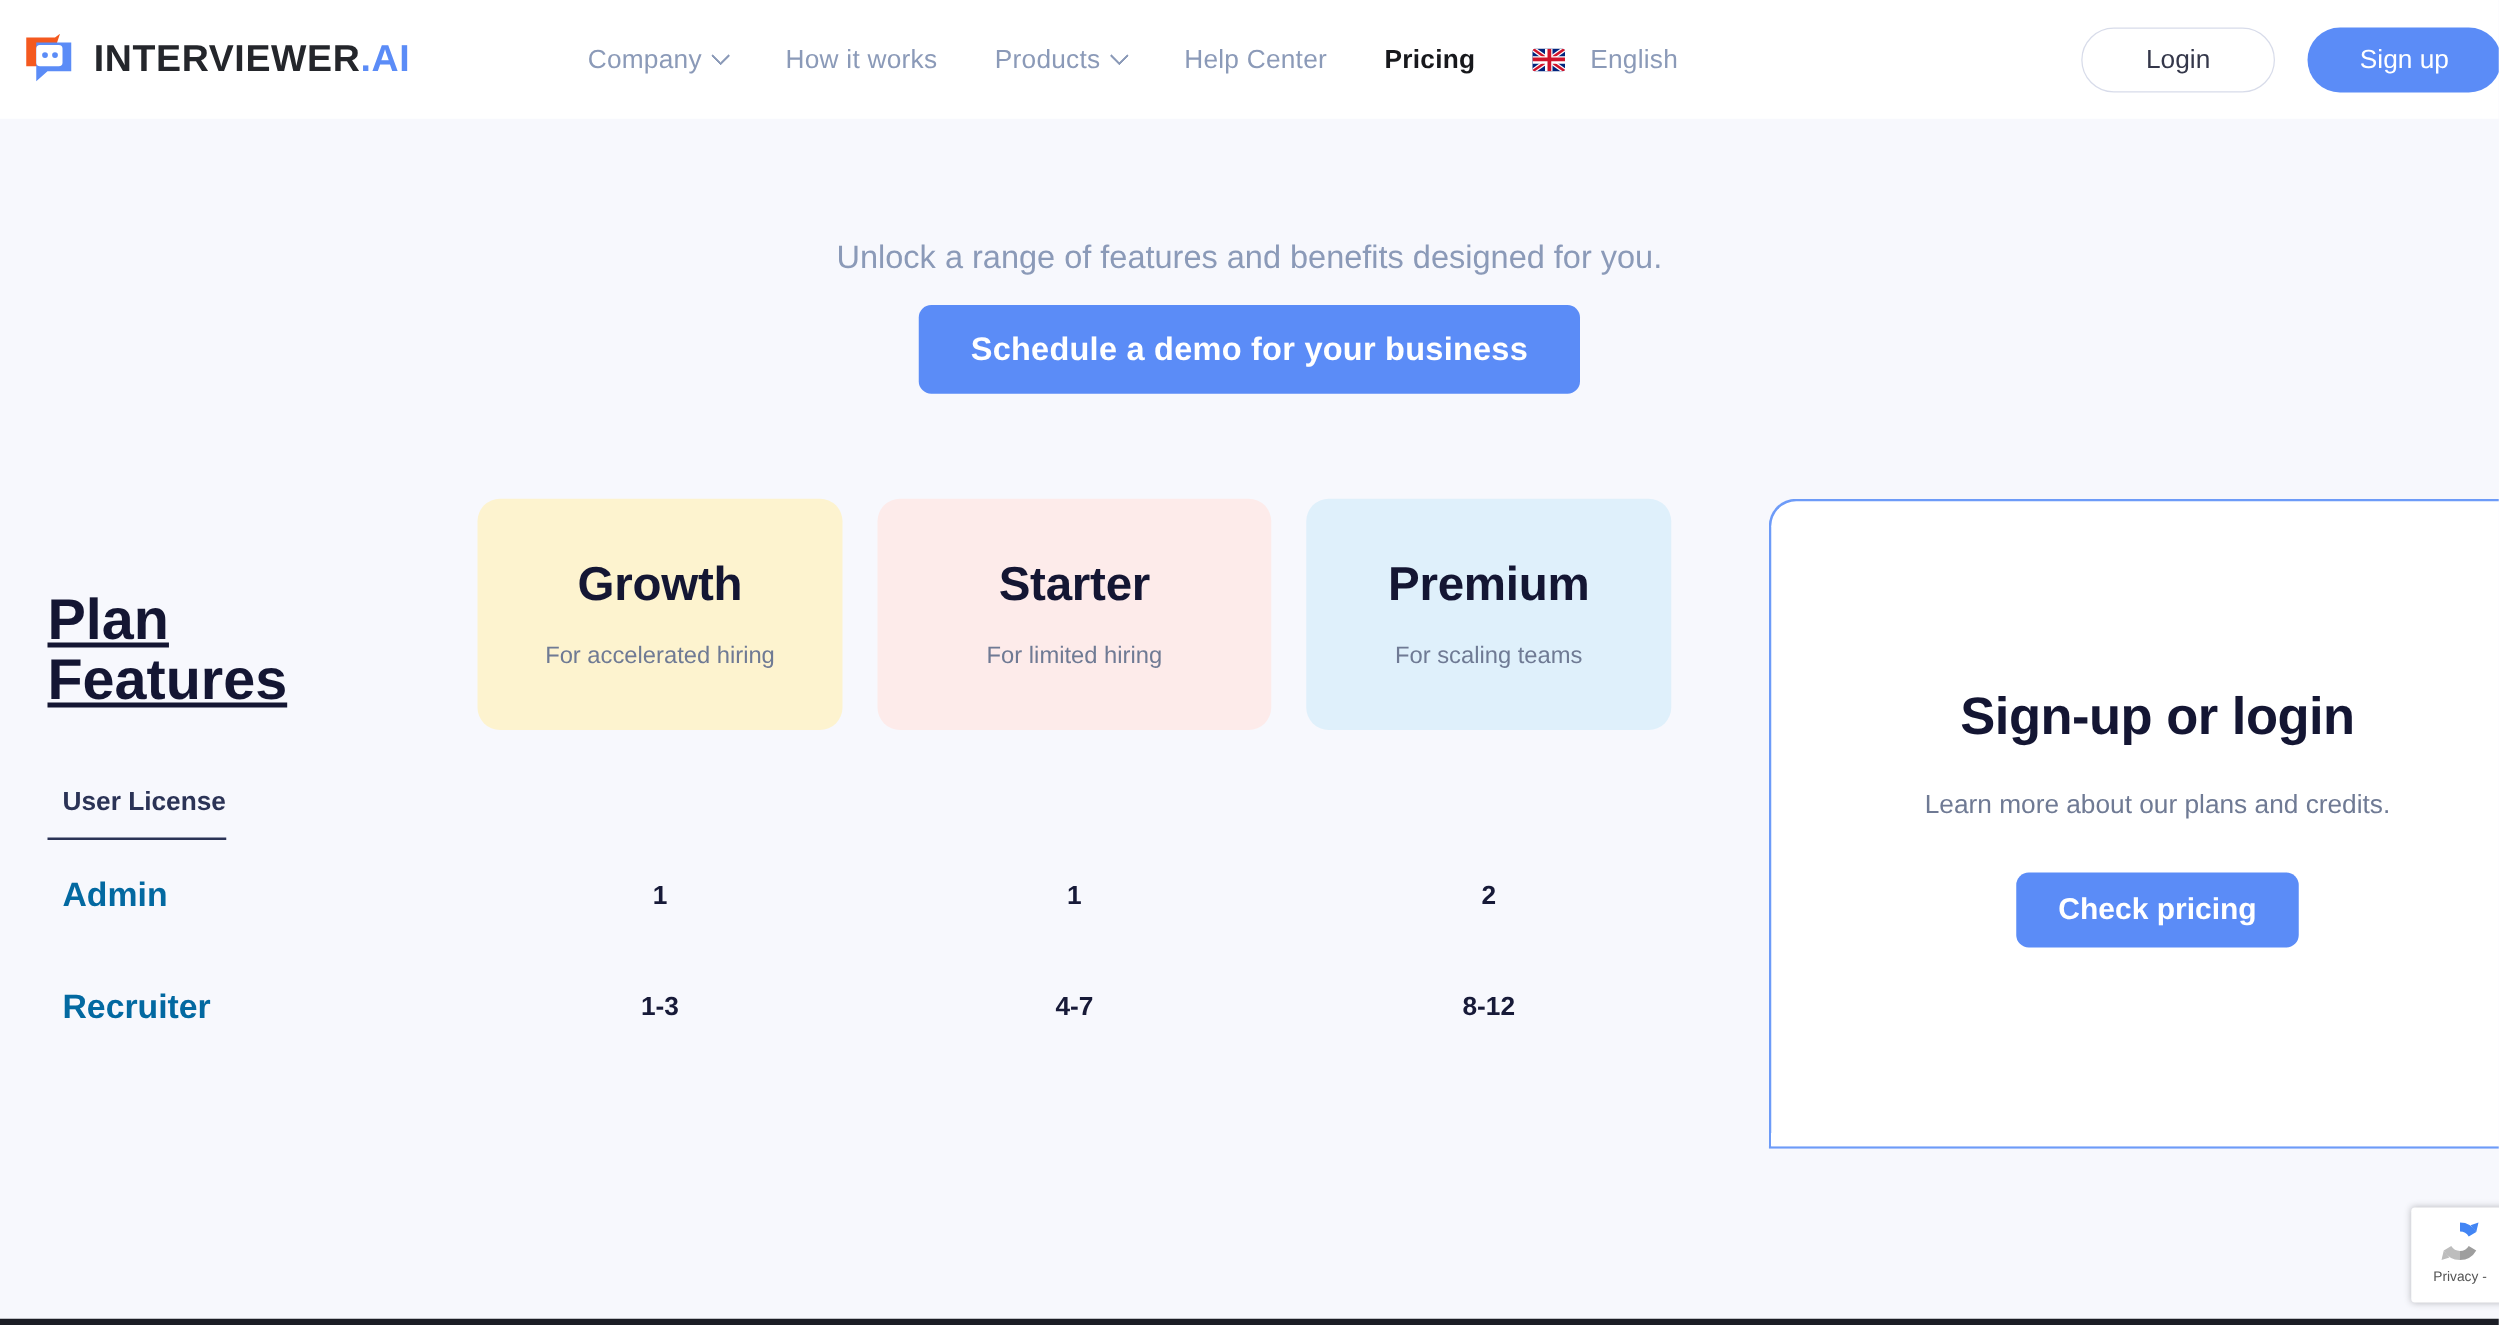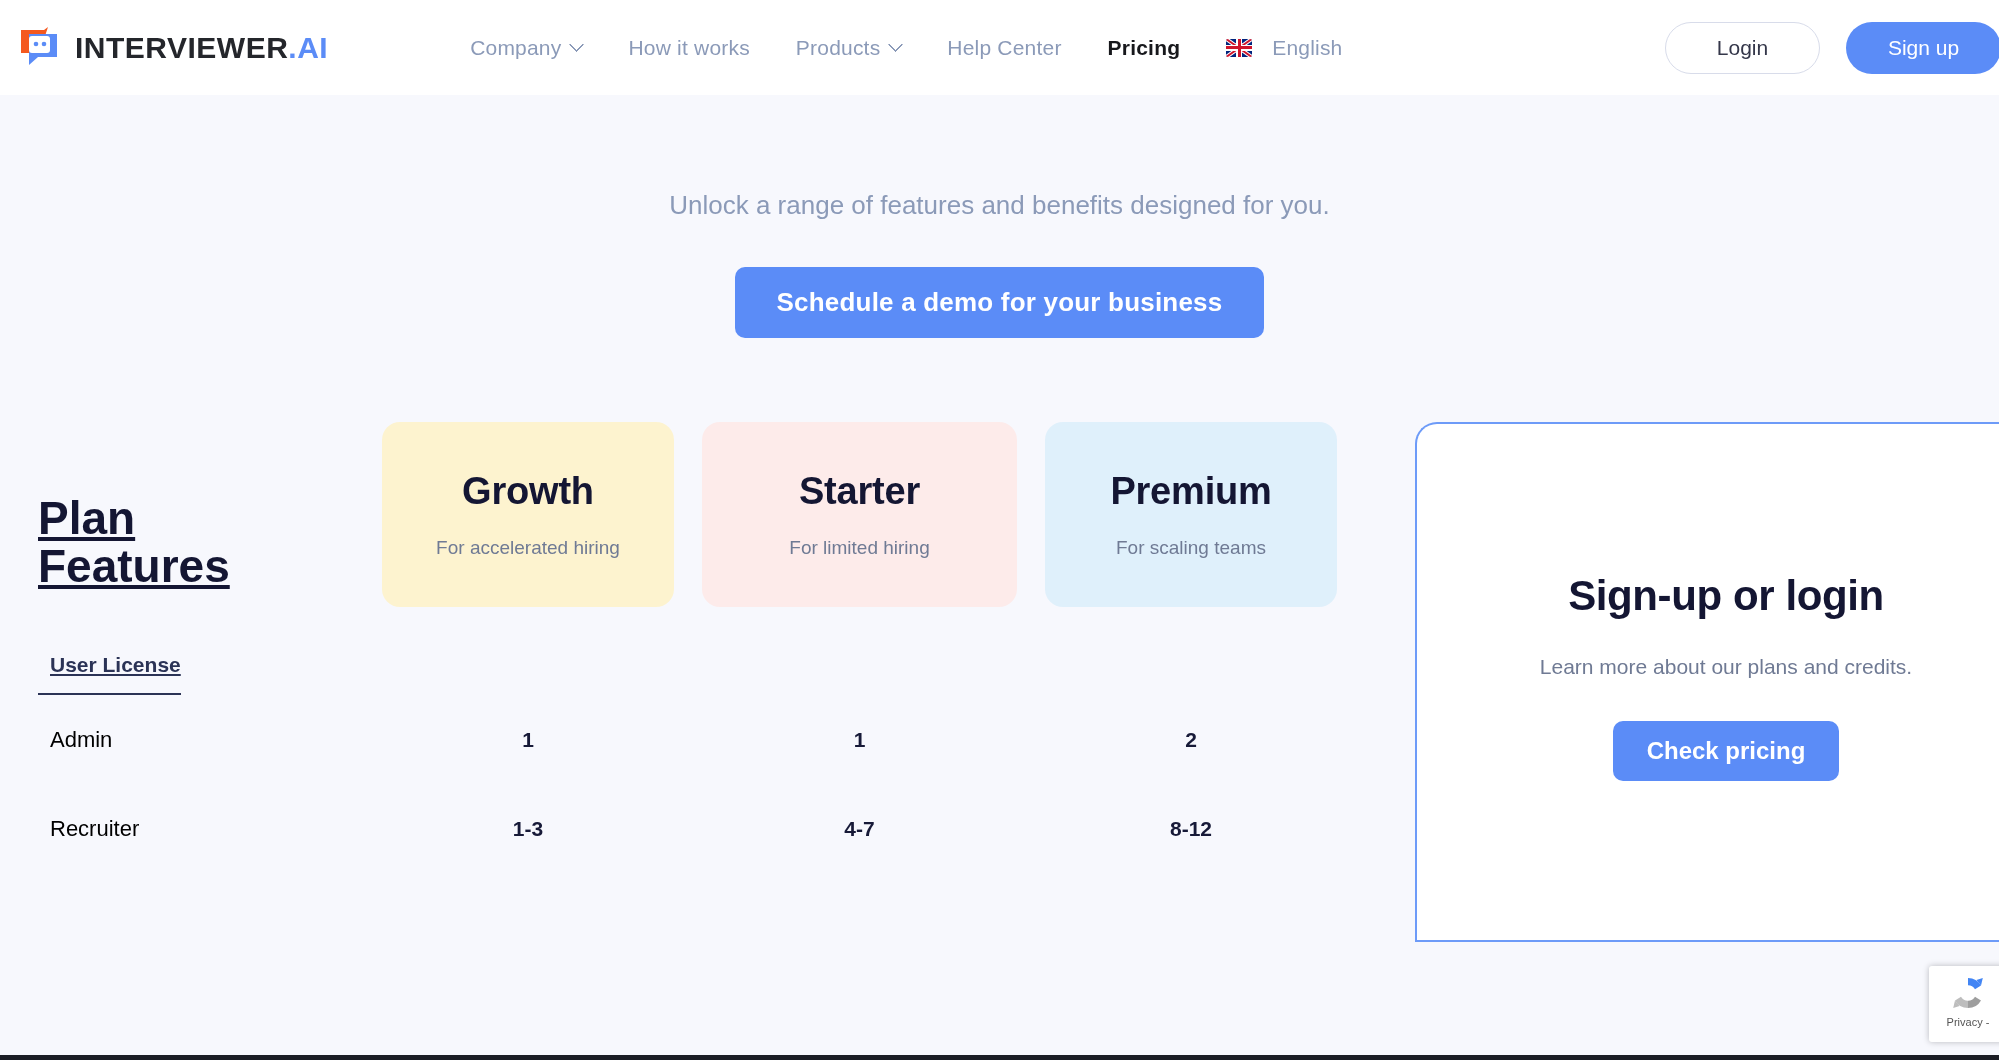--- a/index.html
+++ b/index.html
@@ -161,21 +161,21 @@
   }
 
   .hero-sub {
     margin-top: 33px;
     font-size: 26px;
     color: #8b9ab8;
     font-weight: 400;
   }
 
   .btn-demo {
-    margin-top: 46px;
+    margin-top: 23px;
     display: inline-flex;
     align-items: center;
     justify-content: center;
     height: 71px;
     padding: 0 42px;
     border: none;
     border-radius: 10px;
     background: #5b8cf7;
     color: #fff;
     font-size: 26px;
@@ -236,33 +236,32 @@
 
   .section-head {
     padding: 38px 0 16px 12px;
     border-bottom: 2px solid #2b3356;
     display: inline-block;
   }
   .section-head span {
     font-size: 21px;
     font-weight: 600;
     color: #2b3356;
-    text-decoration: underline;
   }
 
   .feat-row {
     display: grid;
     grid-template-columns: 330px 320px 343px 320px;
     align-items: center;
     height: 89px;
   }
   .feat-row .feat-name {
-    font-size: 22px;
-    font-weight: 400;
-    color: #000000;
+    font-size: 27px;
+    font-weight: 700;
+    color: #0369a1;
     padding-left: 12px;
   }
   .feat-row .feat-val {
     text-align: center;
     font-size: 21px;
     font-weight: 700;
     color: #171a38;
   }
 
   

